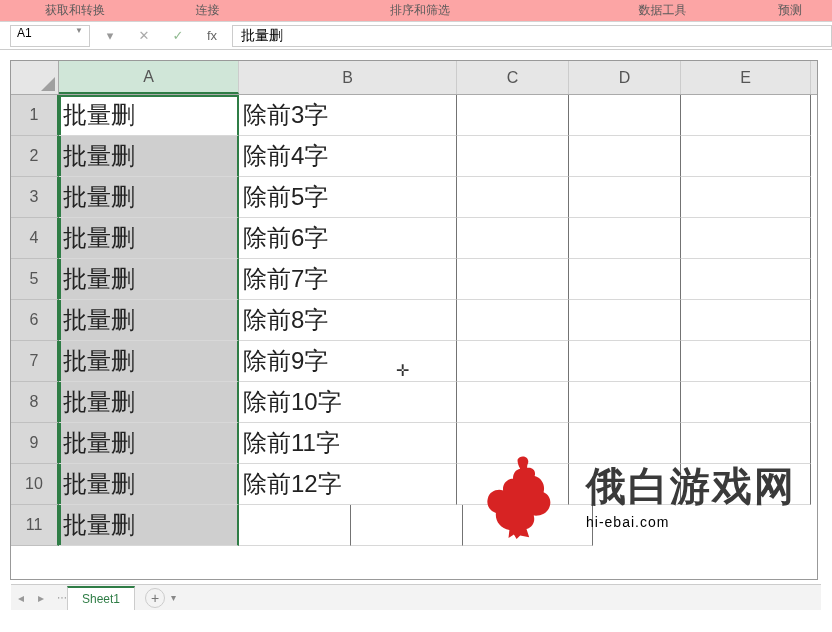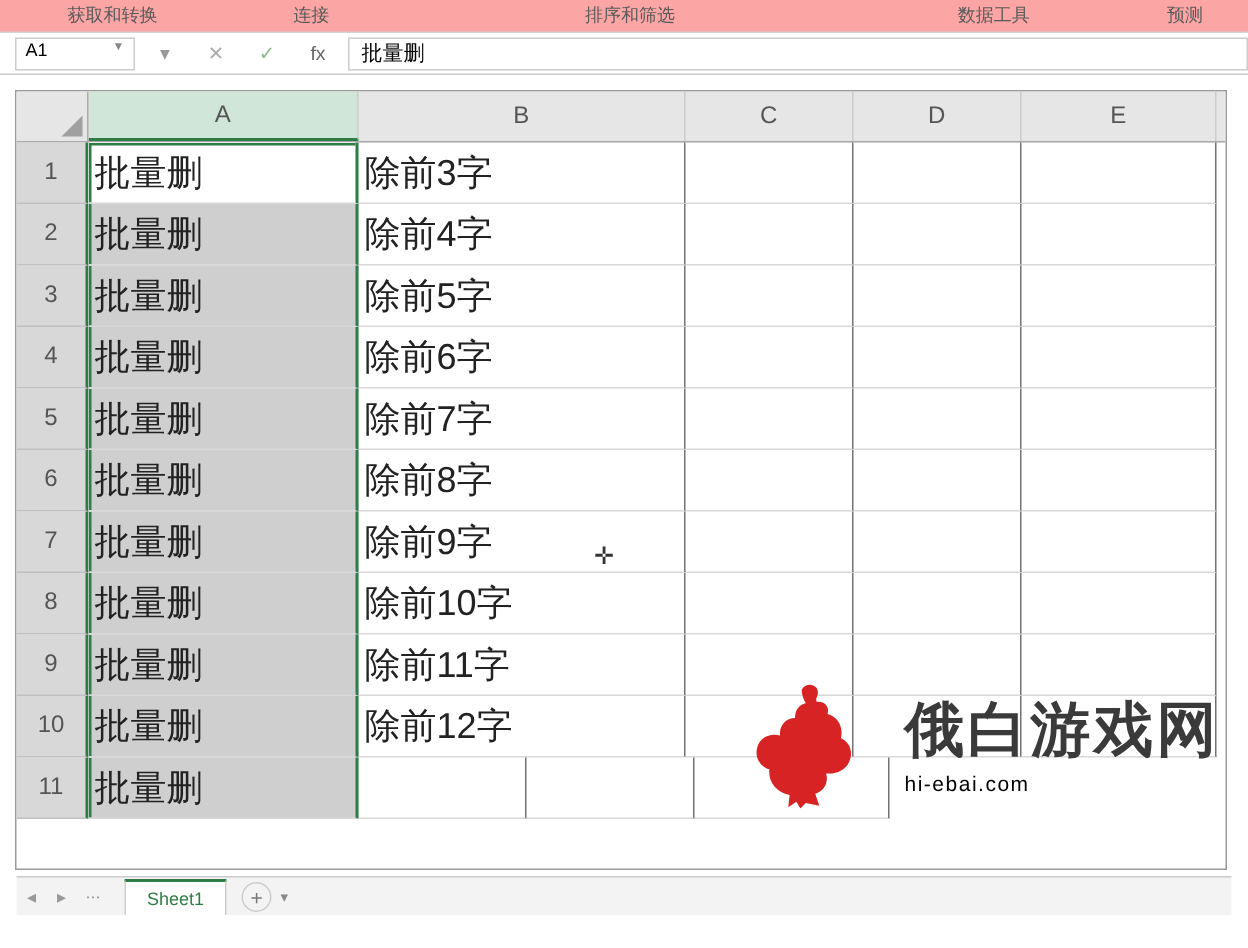--- a/index.html
+++ b/index.html
@@ -35,25 +35,25 @@
   .selA { background: #cfcfcf; }
   .activeA { background: #fff; }
   .sel-border-l { box-shadow: inset 2px 0 0 #2f7d46; }
   .sel-border-r { border-right: 2px solid #2f7d46 !important; }
   .sel-border-t { box-shadow: inset 0 2px 0 #2f7d46, inset 2px 0 0 #2f7d46; }
 
   .cursor-plus { position: absolute; left: 385px; top: 300px; font-size: 16px; color: #333; pointer-events: none; }
 
   .sheet-tabs { position: absolute; left: 11px; right: 11px; bottom: 22px; height: 26px; background: #f3f3f3; border-top: 1px solid #ccc; display: flex; align-items: center; font-size: 12px; }
   .tab-nav { width: 20px; text-align: center; color: #999; }
-  .tab { padding: 4px 14px; background: #fff; border: 1px solid #ccc; border-top: 2px solid #2f7d46; border-bottom: none; color: #2f7d46; margin-left: 16px; }
+  .tab { padding: 4px 14px; background: #fff; border: 1px solid #ccc; border-top: 2px solid #2f7d46; border-bottom: none; color: #2f7d46; }
   .tab-add { width: 20px; height: 20px; border: 1px solid #ccc; border-radius: 50%; display: flex; align-items: center; justify-content: center; margin-left: 10px; color: #777; font-size: 14px; }
   .tab-menu { margin-left: 6px; color: #888; font-size: 10px; }
 
-  .watermark { position: absolute; right: 4px; bottom: 40px; display: flex; align-items: center; gap: 28px; pointer-events: none; }
+  .watermark { position: absolute; right: 21px; bottom: 40px; display: flex; align-items: center; gap: 28px; pointer-events: none; }
   .watermark .wm-txt { display: flex; flex-direction: column; }
   .wm-title { font-size: 40px; font-weight: 700; color: #3a3a3a; letter-spacing: 2px; font-family: "KaiTi","STKaiti",serif; }
   .wm-sub { font-size: 14px; color: #000000; letter-spacing: 1px; }
   .rooster { width: 90px; height: 90px; }
   .rooster path { fill: #d72323; }
 </style>
 </head>
 <body>
 
 <div class="ribbon-groups">

